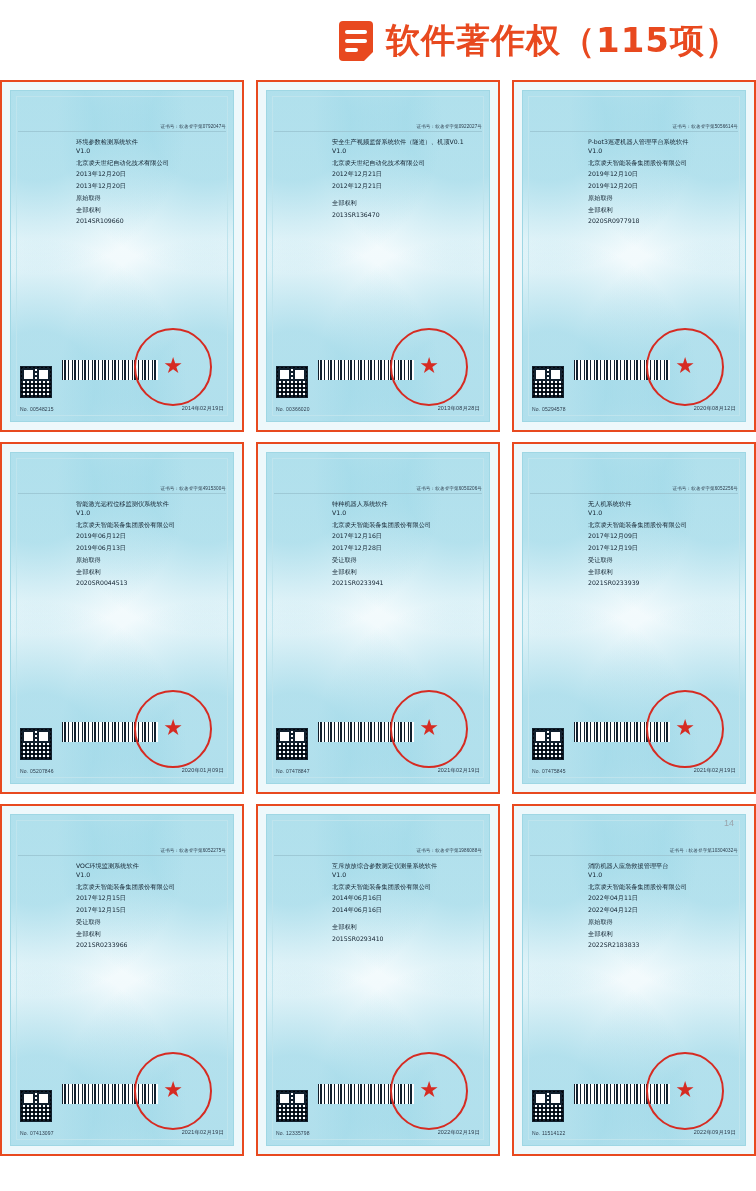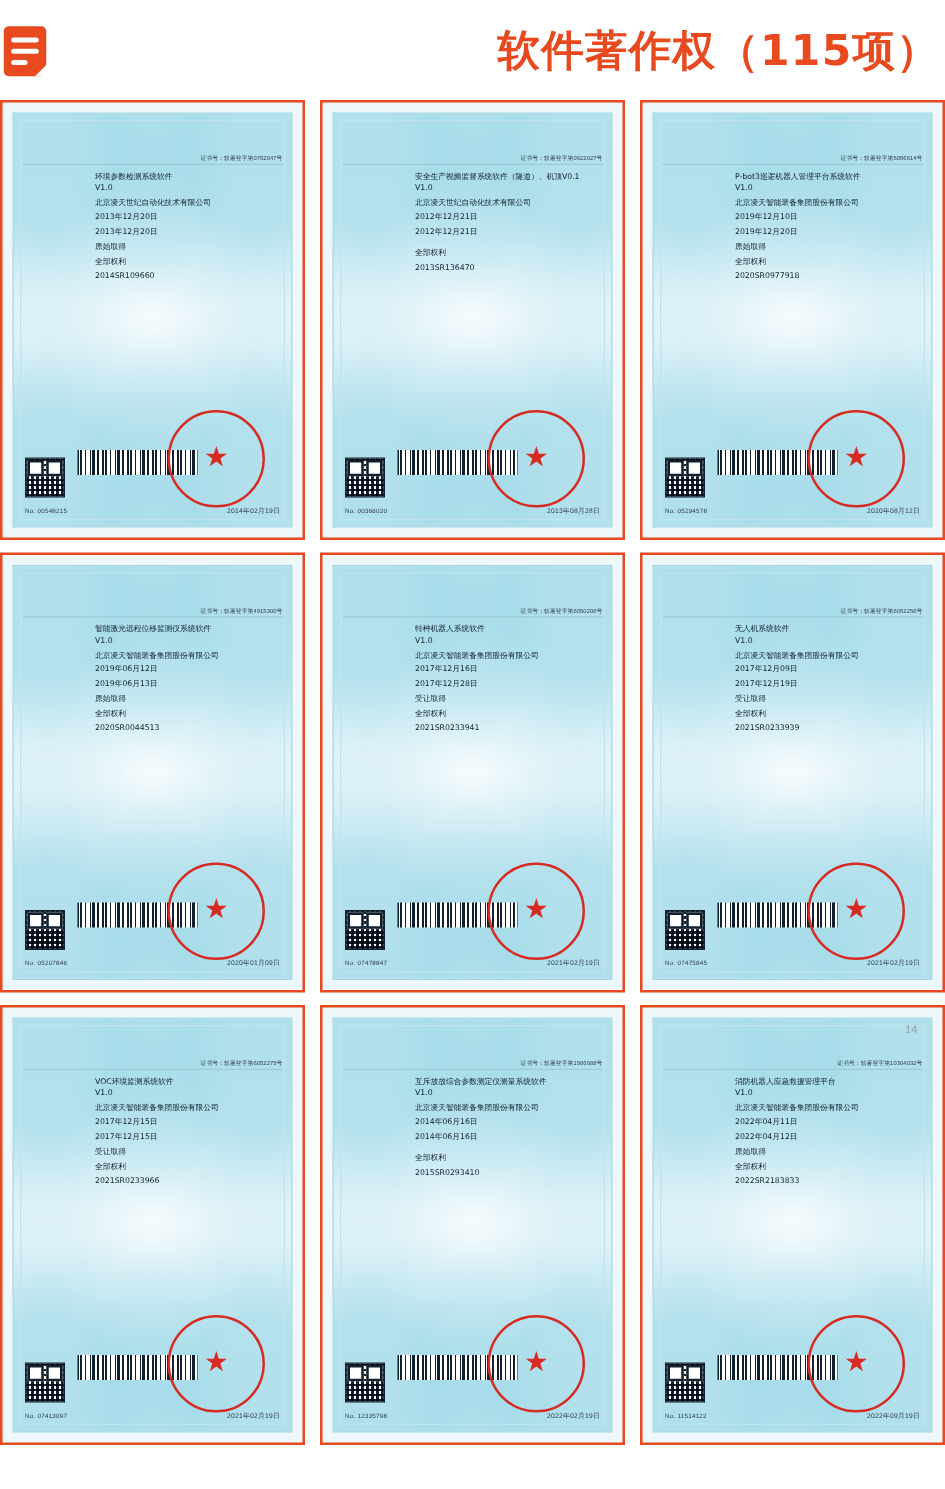--- a/index.html
+++ b/index.html
@@ -6,22 +6,22 @@
   body{
     width:756px;
     background:#ffffff;
     font-family:"Liberation Sans","DejaVu Sans",sans-serif;
     -webkit-font-smoothing:antialiased;
   }
   .page{width:756px;min-height:1191px;position:relative;}
 
   
   .header{
-    display:flex;align-items:center;justify-content:space-between;
-    gap:10px;padding:18px 4px 16px 0;
+    display:flex;align-items:center;justify-content:flex-end;
+    gap:10px;padding:18px 16px 16px 0;
   }
   .header .doc-icon{
     width:40px;height:44px;position:relative;flex:0 0 auto;
   }
   .header .doc-icon .sheet{
     position:absolute;left:3px;top:2px;width:34px;height:40px;
     background:#e8491f;border-radius:4px;
   }
   .header .doc-icon .line{
     position:absolute;left:9px;height:4px;background:#ffffff;border-radius:2px;

